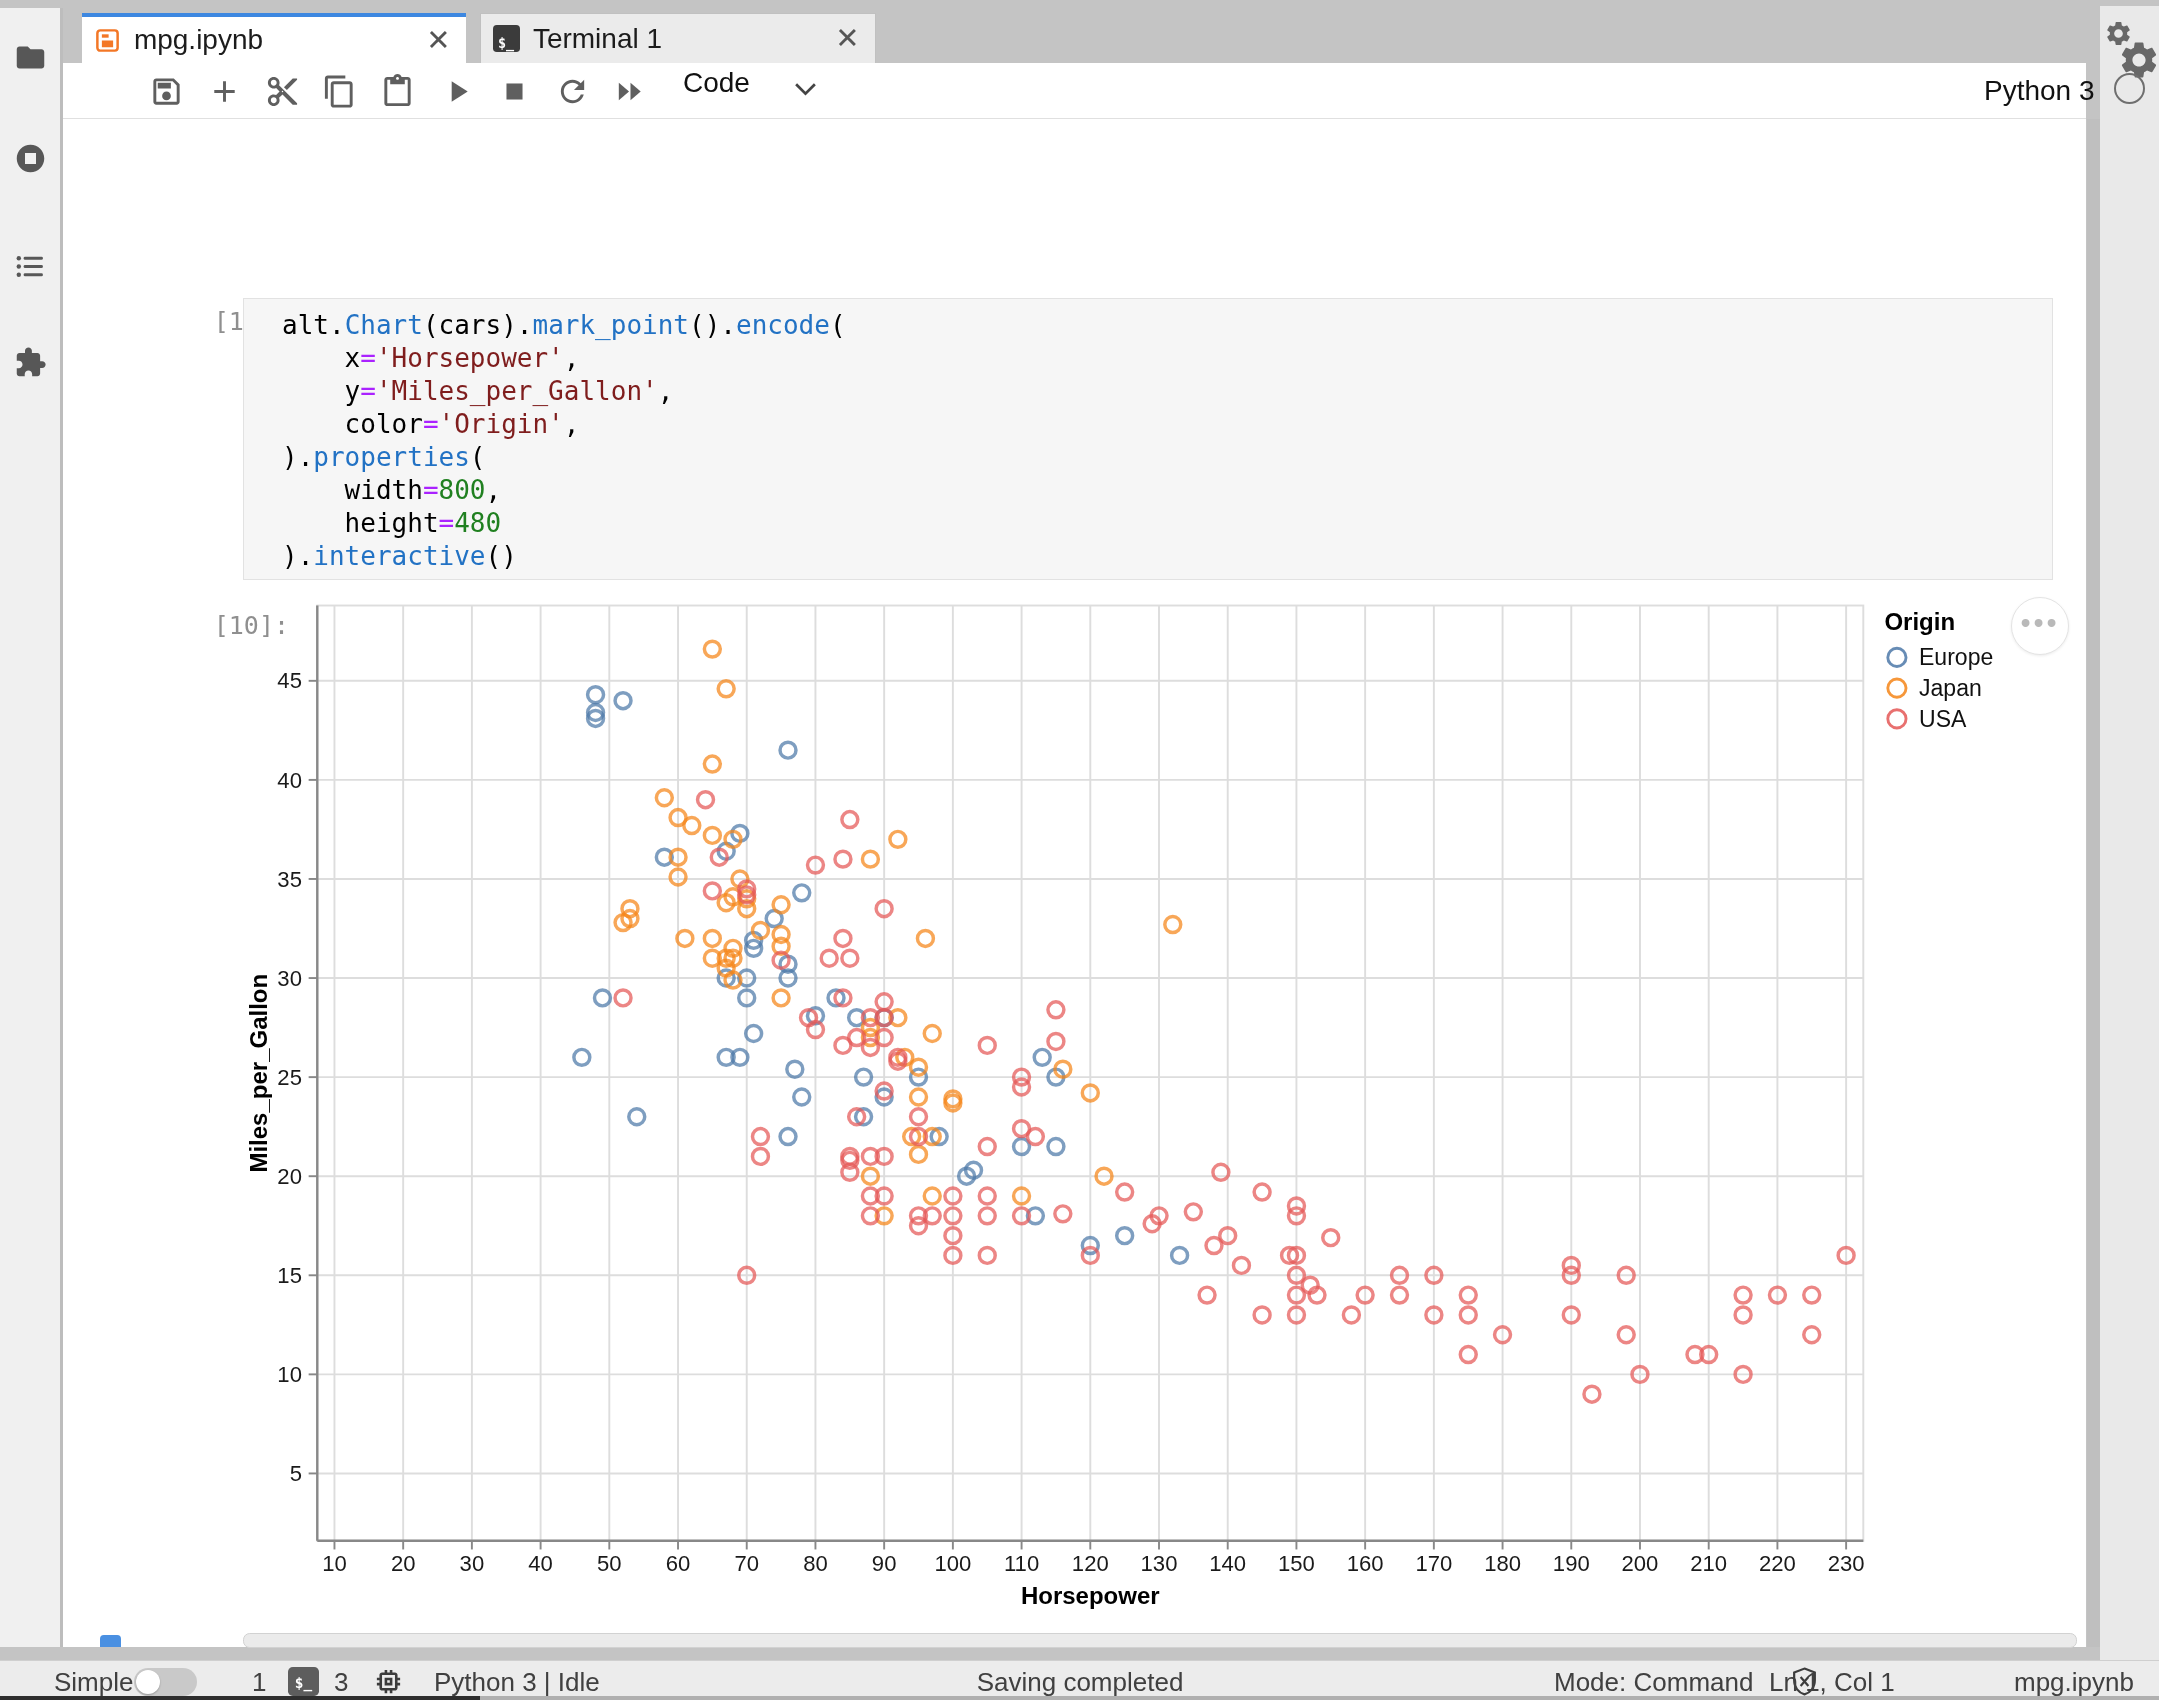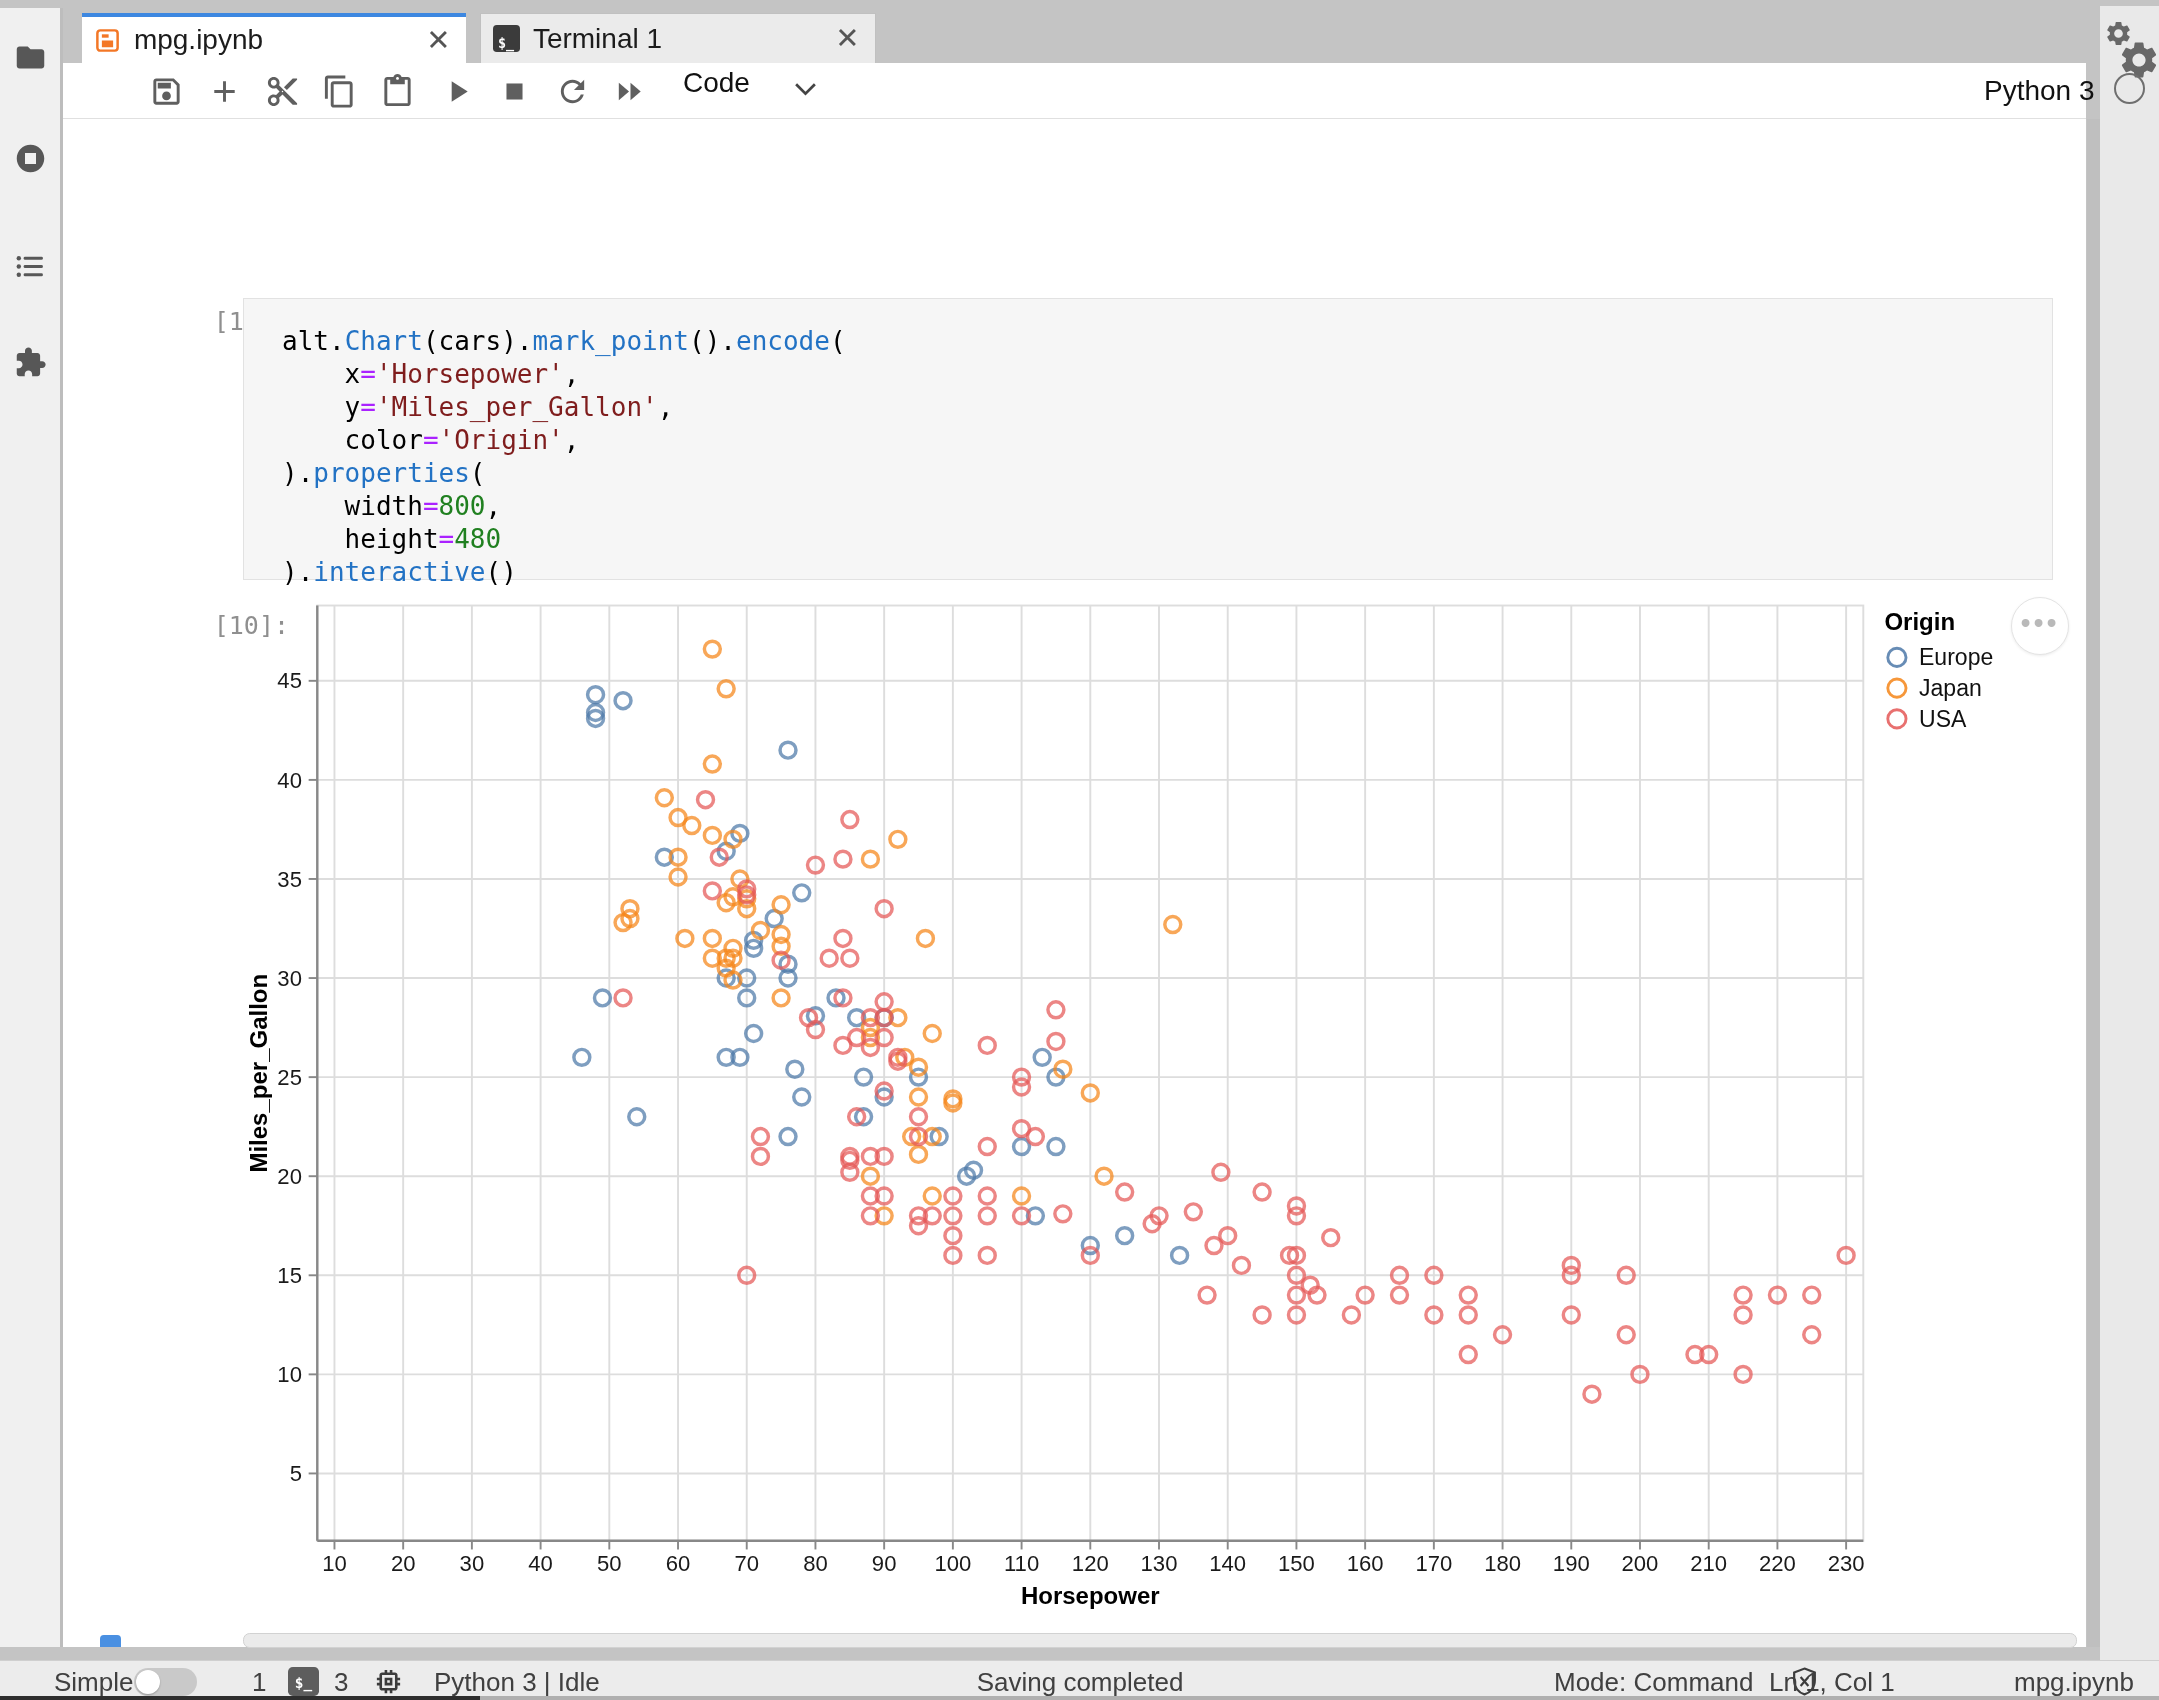--- a/index.html
+++ b/index.html
@@ -43,21 +43,21 @@
   #content{left:63px;top:119px;width:2023px;height:1528px;background:#fff;}
   #md-title{position:absolute;left:184px;top:15.4px;font-size:44px;font-weight:700;color:#151515;}
   #md-subtitle{position:absolute;left:184px;top:104px;font-size:29px;color:#212121;}
 
   .prompt{position:absolute;left:19px;width:207px;font-family:"DejaVu Sans Mono",monospace;
           font-size:25px;color:#8f8f8f;text-align:right;white-space:pre;}
   #in-prompt{top:188px;}
   #out-prompt{top:492px;}
 
   #code-box{position:absolute;left:180px;top:179px;width:1810px;height:282px;background:#f6f6f6;
-            border:1.9px solid #e2e2e2;box-sizing:border-box;padding:26px 0 0 38px;}
+            border:1.9px solid #e2e2e2;box-sizing:border-box;padding:10px 0 0 38px;}
   .code-line{font-family:"DejaVu Sans Mono",monospace;font-size:26px;line-height:33px;white-space:pre;color:#000;}
   .tk-fn{color:#2272c4;}
   .tk-str{color:#7f1d1d;}
   .tk-op{color:#aa22ff;}
   .tk-num{color:#208020;}
 
   #chart-svg{position:absolute;left:81px;top:475px;}
   #vega-actions{position:absolute;left:1948px;top:478px;width:56px;height:56px;border-radius:50%;
      background:#fff;border:1.9px solid #e4e4e4;box-shadow:0 1px 2.9px rgba(0,0,0,.08);
      display:flex;align-items:center;justify-content:center;}

